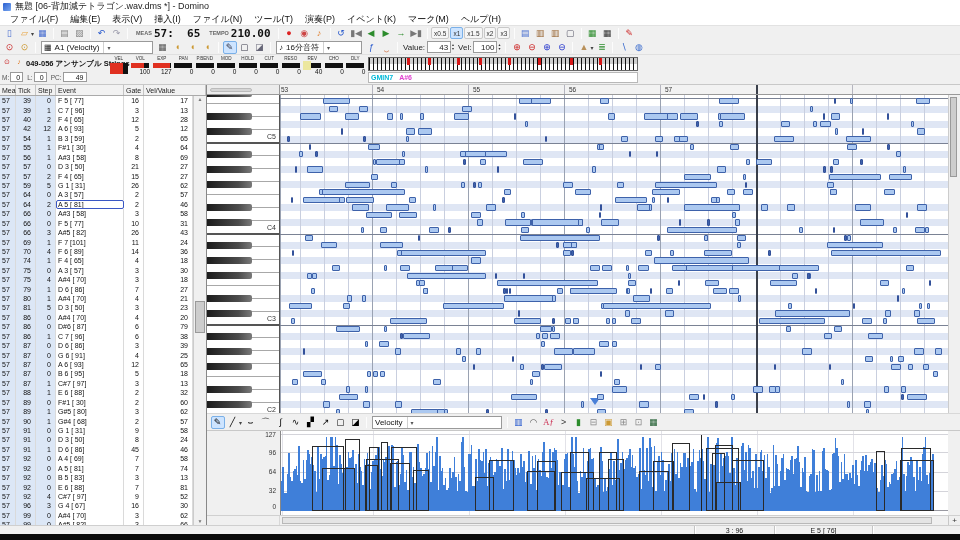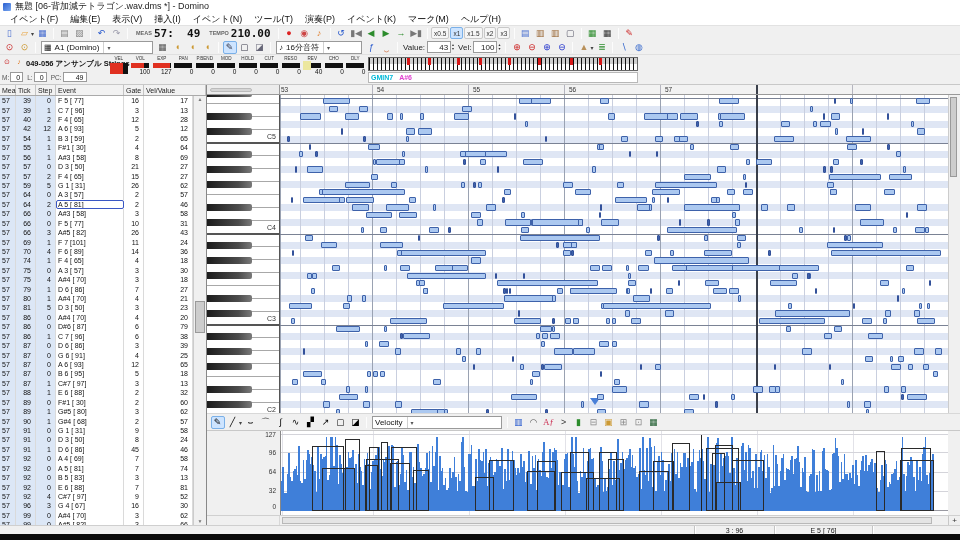--- a/index.html
+++ b/index.html
@@ -120,25 +120,25 @@
 <body>
 
 <div class="app">
 
   <div class="titlebar">
     <span class="appicon"></span>
     <span>無題 [06-背加減テトラゴン.wav.dms *] - Domino</span>
   </div>
 
   <div class="menubar" id="menubar">
-      <span class="menu-item">イベント(F)</span>
+      <span class="menu-item">ファイル(F)</span>
       <span class="menu-item">編集(E)</span>
       <span class="menu-item">表示(V)</span>
       <span class="menu-item">挿入(I)</span>
-      <span class="menu-item">イベント(N)</span>
+      <span class="menu-item">ファイル(N)</span>
       <span class="menu-item">ツール(T)</span>
       <span class="menu-item">演奏(P)</span>
       <span class="menu-item">イベント(K)</span>
       <span class="menu-item">マーク(M)</span>
       <span class="menu-item">ヘルプ(H)</span>
     </div>
 
   <div class="toolbar">
     <span class="grp" id="t1-file">
         <span class="tbtn" style="color: rgb(74, 111, 208);">▯</span>
@@ -151,21 +151,21 @@
         <span class="tbtn" style="color: rgb(136, 136, 136);">▤</span>
         <span class="tbtn" style="color: rgb(136, 136, 136);">▨</span>
       </span>
       <span class="sep"></span>
     <span class="grp" id="t1-undo">
         <span class="tbtn" style="color: rgb(34, 85, 204);">↶</span>
         <span class="tbtn" style="color: rgb(153, 153, 170);">↷</span>
       </span>
       <span class="sep"></span>
     <span class="lcd-label">MEAS</span>
-    <span class="lcd">57:  49</span>
+    <span class="lcd">57:  65</span>
     <span class="lcd-label">TEMPO</span>
     <span class="lcd">210.00</span>
     <span class="sep"></span>
     <span class="grp" id="t1-rec">
         <span class="tbtn" style="color: rgb(221, 34, 34);">●</span>
         <span class="tbtn" style="color: rgb(204, 68, 68);">◉</span>
         <span class="tbtn" style="color: rgb(224, 128, 48);">♪</span>
       </span>
       <span class="sep"></span>
     <span class="grp" id="t1-trans">
@@ -203,21 +203,21 @@
   </div>
 
   <div class="toolbar">
     <span class="grp" id="t2-midi">
         <span class="tbtn" style="color: rgb(204, 51, 51);">⊙</span>
         <span class="tbtn" style="color: rgb(204, 153, 51);">⊙</span>
       </span>
       <span class="sep"></span>
     <span class="combo" style="width:112px">
       <span class="cicon">▦</span>
-      <span>A1  (Domino)</span>
+      <span>A1  (Velocity)</span>
       <span class="arrow">▾</span>
     </span>
     <span class="grp" id="t2-aud">
         <span class="tbtn" style="color: rgb(85, 85, 85);">▦</span>
         <span class="tbtn" style="color: rgb(204, 153, 51);">◖</span>
         <span class="tbtn" style="color: rgb(204, 153, 51);">◖</span>
         <span class="tbtn" style="color: rgb(204, 153, 51);">◖</span>
       </span>
       <span class="sep"></span>
     <span class="grp" id="t2-draw">

